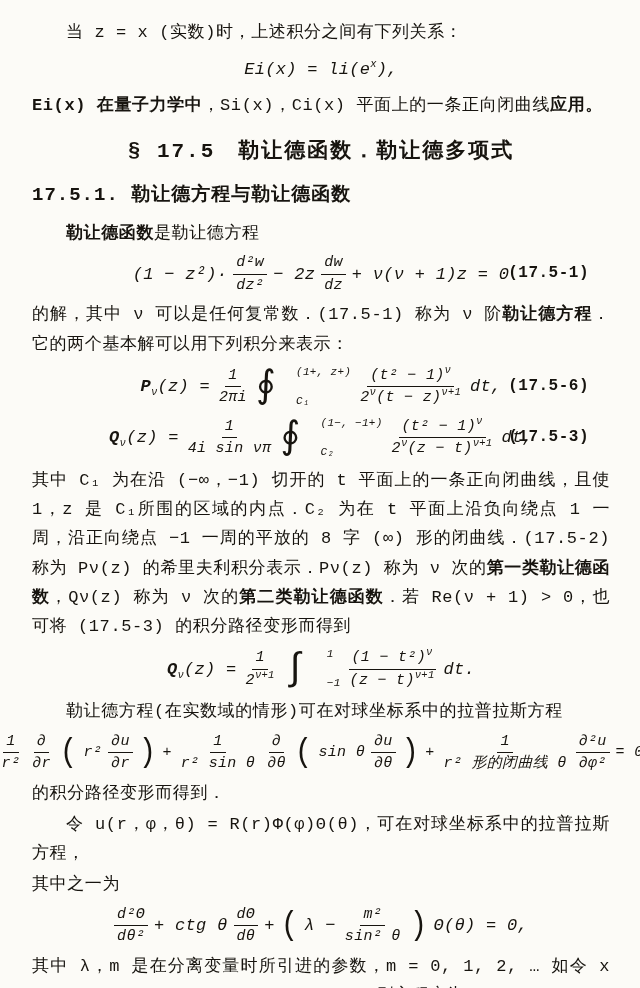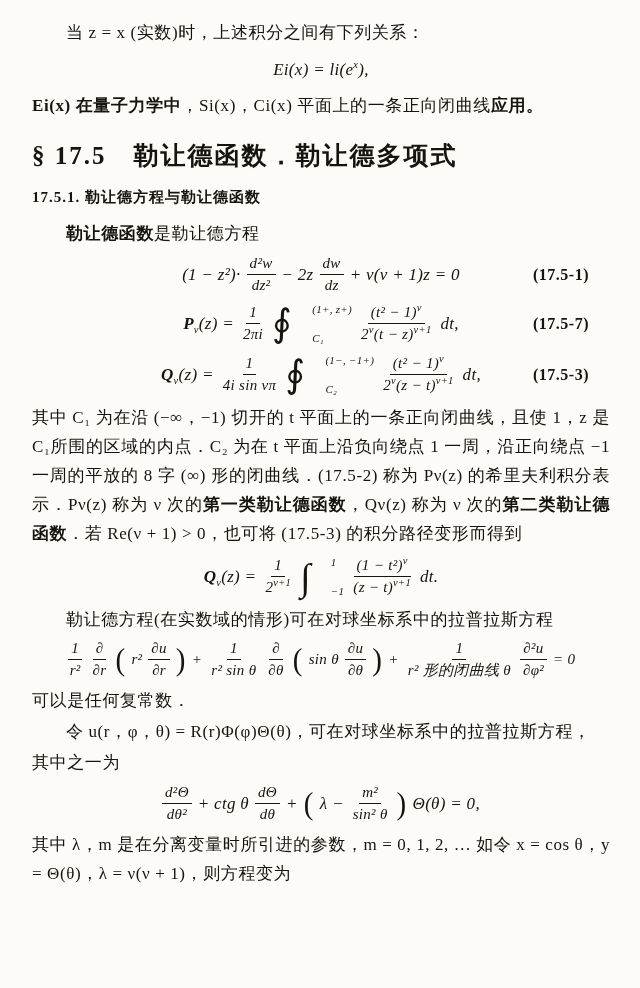--- a/index.html
+++ b/index.html
@@ -3,21 +3,21 @@
 <meta charset="utf-8">
 <style>
   html,body { margin:0; padding:0; background:#fbfaf6; }
   .page {
     position:relative;
     width:640px; height:988px;
     box-sizing:border-box;
     padding:18px 30px 0 32px;
     background:#fcfbf7;
     color:#17140f;
-    font-family:Liberation Serif, serif;
+    font-family:Liberation Mono, monospace;
     font-size:17px;
     line-height:1.72;
     overflow:hidden;
   }
   .para { margin:0 0 2px 0; text-align:justify; letter-spacing:0.6px; }
   .indent { text-indent:2em; }
   b { font-weight:700; }
 
   .eqrow {
     display:flex; align-items:center; justify-content:center;
@@ -35,22 +35,22 @@
   .frac .den { padding:1px 3px 0; white-space:nowrap; text-align:center; }
   sup { font-size:10.5px; line-height:0; }
   sub { font-size:10.5px; line-height:0; }
   .intop { display:inline-flex; align-items:center; }
   .opsym { font-size:38px; font-style:normal; line-height:0.85; }
   .oplims { display:inline-flex; flex-direction:column; justify-content:space-between; height:46px; font-size:11px; line-height:1; margin-left:20px; }
   .oplims .lt { margin-top:3px; white-space:nowrap; }
   .oplims .lb { margin-bottom:3px; white-space:nowrap; }
   .bpar { font-size:29px; font-style:normal; line-height:1; display:inline-block; transform:scaleY(1.12); font-weight:400; }
 
-  .sec-title { font-weight:700; font-size:25px; margin:14px 0 8px; letter-spacing:2px; }
-  .subsec { font-weight:700; font-size:15px; margin:6px 0 8px; letter-spacing:1px; }
+  .sec-title { text-align:center; font-weight:700; font-size:21px; margin:14px 0 8px; letter-spacing:2px; }
+  .subsec { font-weight:700; font-size:19px; margin:6px 0 8px; letter-spacing:1px; }
 </style>
 </head>
 <body>
 
 <div class="page">
 
   <p class="para indent">当 z = x (实数)时，上述积分之间有下列关系：</p>
 
   <div class="eqrow">
     <span class="tok"><span>Ei(x) = li(e</span><sup>x</sup><span>),</span></span>
@@ -73,40 +73,41 @@
       </span>
     <span class="tok">− 2z</span>
     <span class="frac">
         <span class="num">dw</span>
         <span class="den">dz</span>
       </span>
     <span class="tok">+ ν(ν + 1)z = 0</span>
     <span class="eqtag">(17.5-1)</span>
   </div>
 
+  <p class="para"><span>的解，其中 ν 可以是任何复常数．(17.5-1) 称为 ν 阶</span><b>勒让德方程</b><span>．它的两个基本解可以用下列积分来表示：</span></p>
 
   <div class="eqrow">
     <span class="tok"><b>P</b><sub>ν</sub><span>(z) =</span></span>
     <span class="frac">
         <span class="num">1</span>
         <span class="den">2πi</span>
       </span>
     <span class="intop">
         <span class="opsym">∮</span>
         <span class="oplims">
           <span class="lt">(1+, z+)</span>
           <span class="lb">C₁</span>
         </span>
       </span>
     <span class="frac">
         <span class="num"><span>(t² − 1)</span><sup>ν</sup></span>
         <span class="den"><span>2</span><sup>ν</sup><span>(t − z)</span><sup>ν+1</sup></span>
       </span>
     <span class="tok">dt,</span>
-    <span class="eqtag">(17.5-7)</span>
+    <span class="eqtag">(17.5-6)</span>
   </div>
 
   <div class="eqrow">
     <span class="tok"><b>Q</b><sub>ν</sub><span>(z) =</span></span>
     <span class="frac">
         <span class="num">1</span>
         <span class="den">4i sin νπ</span>
       </span>
     <span class="intop">
         <span class="opsym">∮</span>
@@ -185,21 +186,21 @@
         <span class="num">1</span>
         <span class="den">r² 形的闭曲线 θ</span>
       </span>
     <span class="frac">
         <span class="num">∂²u</span>
         <span class="den">∂φ²</span>
       </span>
     <span class="tok">= 0</span>
   </div>
 
-  <p class="para">可以是任何复常数．</p>
+  <p class="para">的积分路径变形而得到．</p>
 
   <p class="para indent">令 u(r，φ，θ) = R(r)Φ(φ)Θ(θ)，可在对球坐标系中的拉普拉斯方程，</p>
 
   <p class="para">其中之一为</p>
 
   <div class="eqrow">
     <span class="frac">
         <span class="num">d²Θ</span>
         <span class="den">dθ²</span>
       </span>

